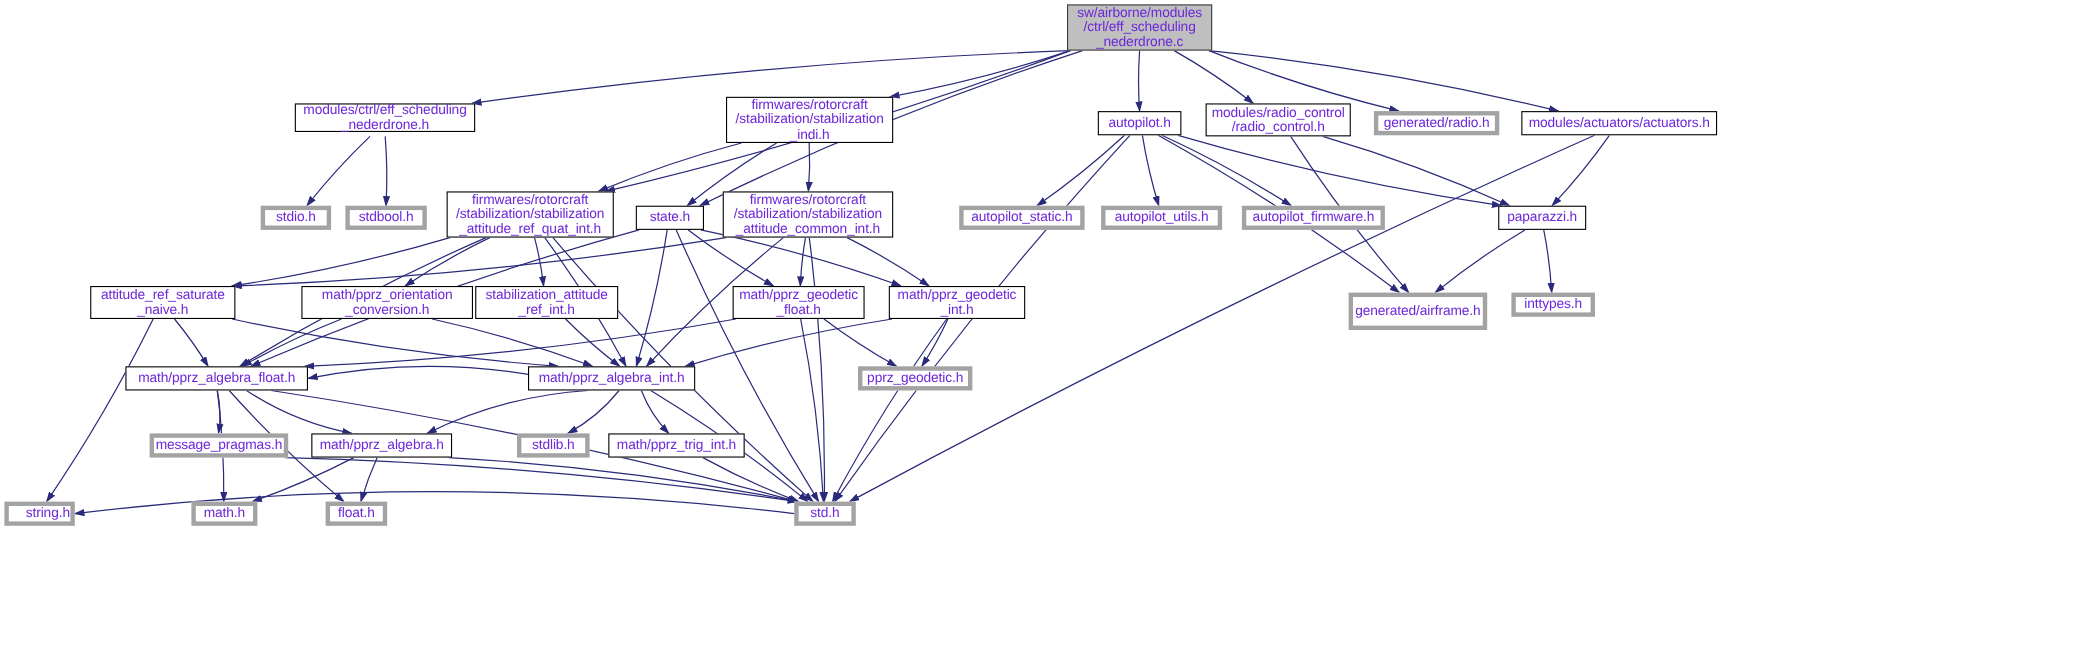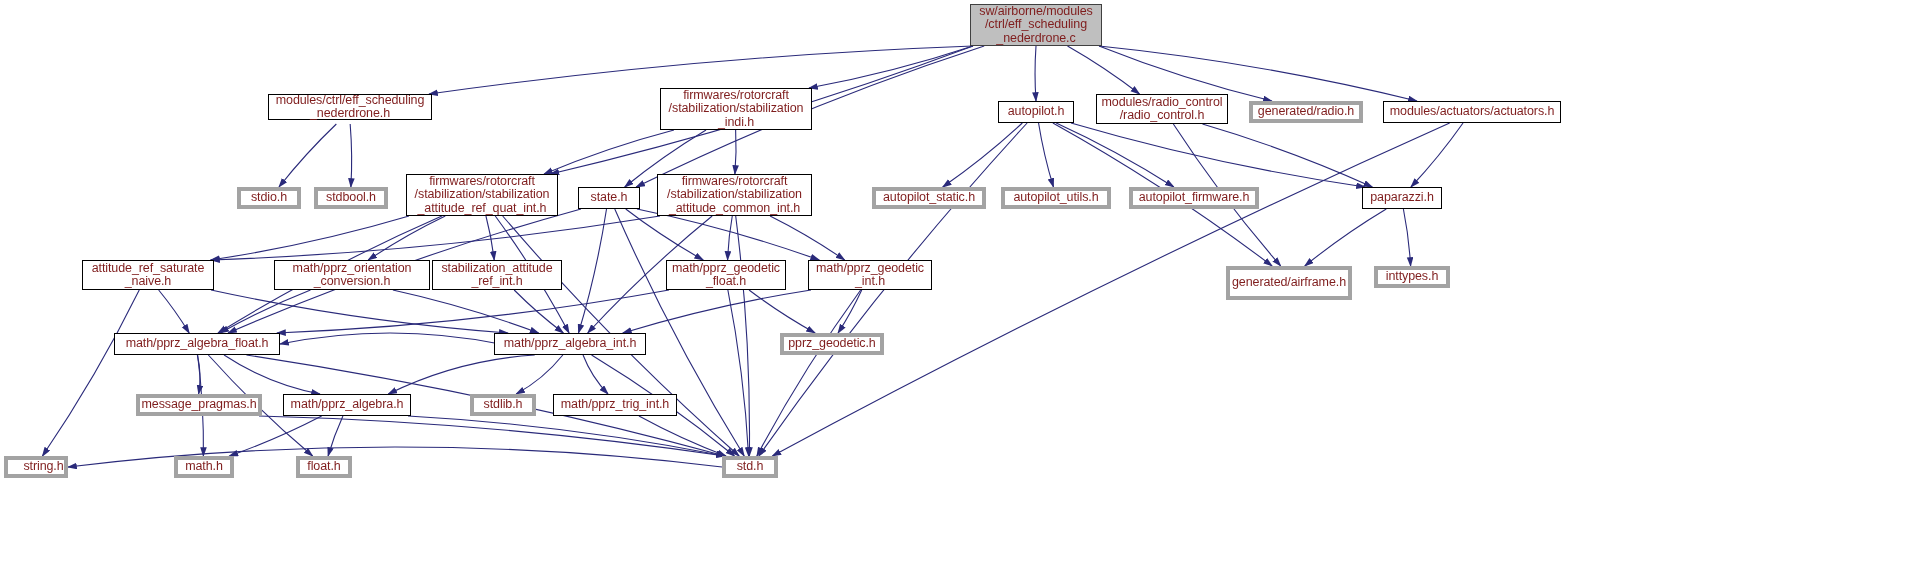--- a/index.html
+++ b/index.html
@@ -2,21 +2,21 @@
 <html><head>
 <meta charset="utf-8">
 <title>Include dependency graph</title>
 <style>
   html,body{margin:0;padding:0;background:#ffffff;}
   body{font-family:"Liberation Sans","DejaVu Sans",sans-serif;}
   #graph{position:relative;width:1909px;height:588px;overflow:hidden;background:#fff;}
   #edges{position:absolute;left:0;top:0;width:1909px;height:588px;}
   .node{position:absolute;box-sizing:border-box;display:flex;align-items:center;
         justify-content:center;text-align:center;background:#ffffff;
-        font-size:12.5px;line-height:13.5px;color:#7f1d1d;white-space:pre-line;
+        font-size:12.5px;line-height:13.5px;color:#6d28d9;white-space:pre-line;
         letter-spacing:-0.1px;}
   .node.b-black{border:1px solid #000000;}
   .node.b-grey{border:4px solid #a3a3a3;}
   .node.root{background:#bfbfbf;border:1px solid #404040;}
 </style>
 </head>
 <body>
 
 <div id="graph">
   <svg id="edges" viewBox="0 0 1909 588" xmlns="http://www.w3.org/2000/svg">
@@ -130,21 +130,21 @@
 _naive.h</span></div>
       <div class="node b-black" style="left: 274px; top: 260px; width: 156px; height: 30px;"><span>math/pprz_orientation
 _conversion.h</span></div>
       <div class="node b-black" style="left: 432px; top: 260px; width: 130px; height: 30px;"><span>stabilization_attitude
 _ref_int.h</span></div>
       <div class="node b-black" style="left: 666px; top: 260px; width: 120px; height: 30px;"><span>math/pprz_geodetic
 _float.h</span></div>
       <div class="node b-black" style="left: 808px; top: 260px; width: 124px; height: 30px;"><span>math/pprz_geodetic
 _int.h</span></div>
       <div class="node b-black" style="left: 114px; top: 333px; width: 166px; height: 22px;"><span>math/pprz_algebra_float.h</span></div>
-      <div class="node b-black" style="left: 494px; top: 333px; width: 152px; height: 22px;"><span>math/pprz_algebra_int.h</span></div>
+      <div class="node b-black" style="left: 480px; top: 333px; width: 152px; height: 22px;"><span>math/pprz_algebra_int.h</span></div>
       <div class="node b-grey" style="left: 780px; top: 333px; width: 104px; height: 22px;"><span>pprz_geodetic.h</span></div>
       <div class="node b-grey" style="left: 136px; top: 394px; width: 126px; height: 22px;"><span>message_pragmas.h</span></div>
       <div class="node b-black" style="left: 283px; top: 394px; width: 128px; height: 22px;"><span>math/pprz_algebra.h</span></div>
       <div class="node b-grey" style="left: 470px; top: 394px; width: 66px; height: 22px;"><span>stdlib.h</span></div>
       <div class="node b-black" style="left: 553px; top: 394px; width: 124px; height: 22px;"><span>math/pprz_trig_int.h</span></div>
       <div class="node b-grey" style="left: 4px; top: 456px; width: 64px; height: 22px; padding-left: 15px;"><span>string.h</span></div>
       <div class="node b-grey" style="left: 174px; top: 456px; width: 60px; height: 22px;"><span>math.h</span></div>
       <div class="node b-grey" style="left: 296px; top: 456px; width: 56px; height: 22px;"><span>float.h</span></div>
       <div class="node b-grey" style="left: 722px; top: 456px; width: 56px; height: 22px;"><span>std.h</span></div>
     </div>

